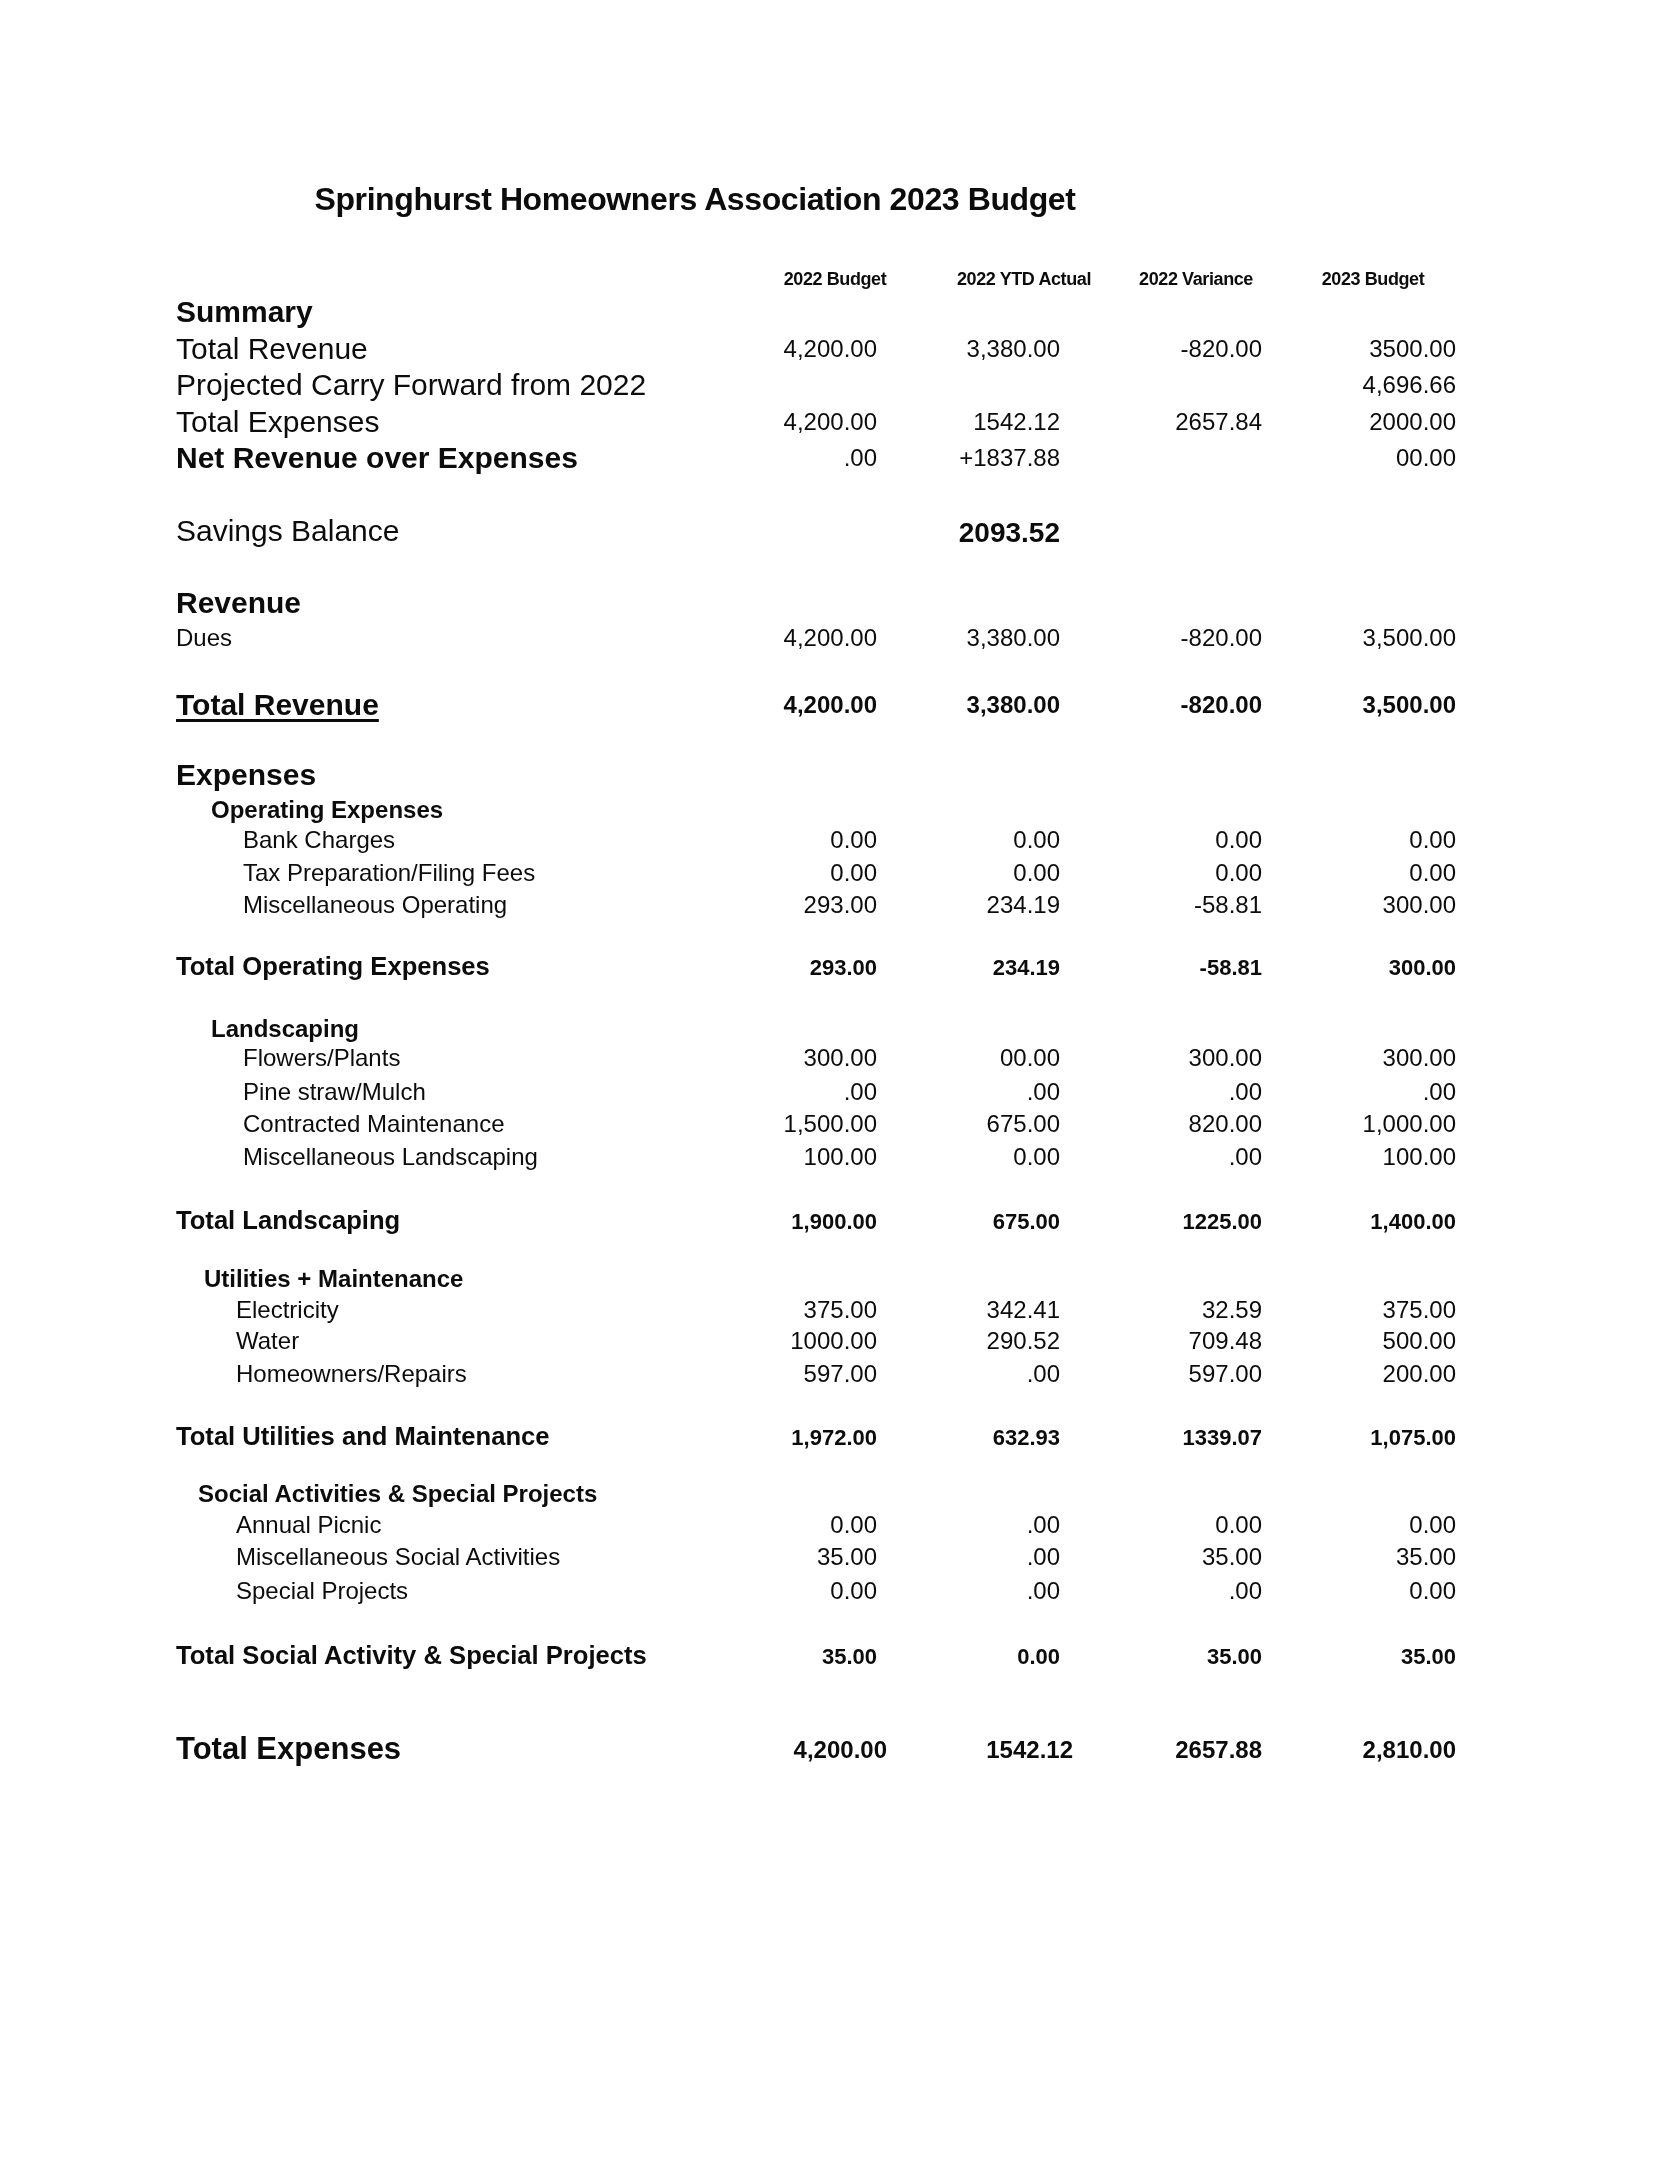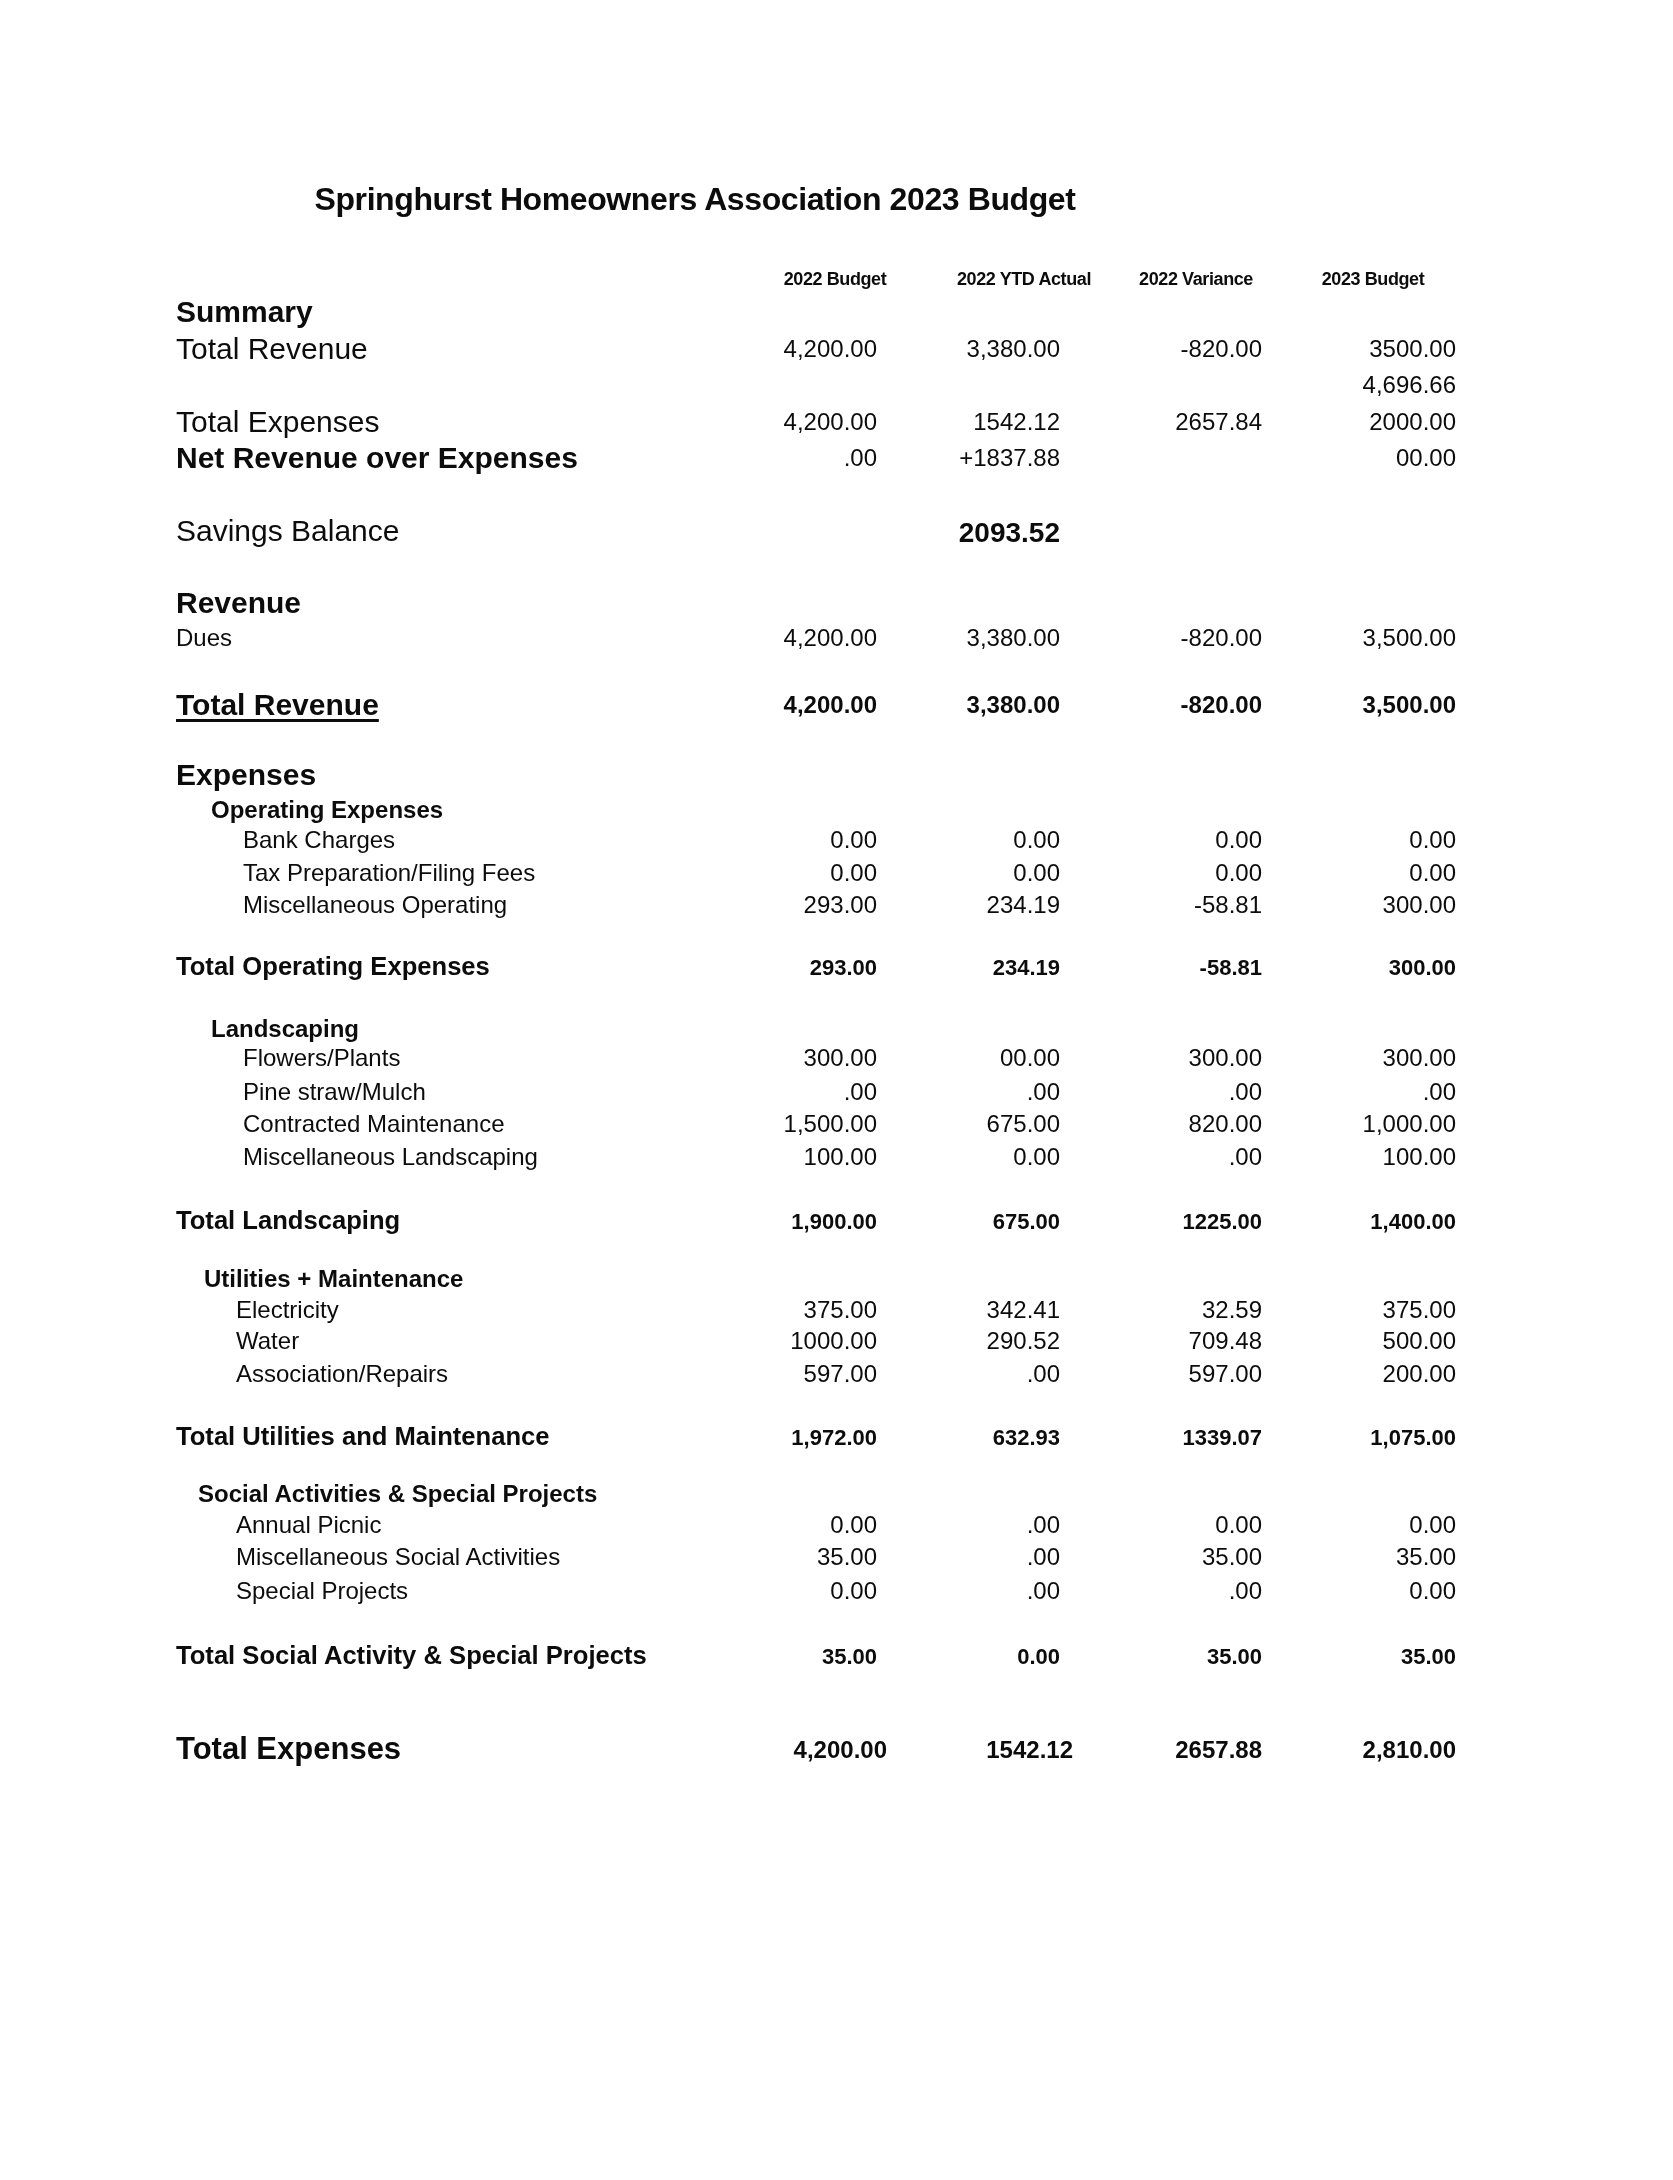--- a/index.html
+++ b/index.html
@@ -48,20 +48,21 @@
   <span class="lbl" style="left:176px;">Summary</span>
 </div>
 <div class="row big" style="top:332px;">
   <span class="lbl" style="left:176px;">Total Revenue</span>
   <span class="val c0" style="top:3.4px;">4,200.00</span>
   <span class="val c1" style="top:3.4px;">3,380.00</span>
   <span class="val c2" style="top:3.4px;">-820.00</span>
   <span class="val c3" style="top:3.4px;">3500.00</span>
 </div>
 <div class="row big" style="top:368px;">
+  <span class="lbl" style="left:176px;">Projected Carry Forward from 2022</span>
   <span class="val c0" style="top:3.4px;"></span>
   <span class="val c1" style="top:3.4px;"></span>
   <span class="val c2" style="top:3.4px;"></span>
   <span class="val c3" style="top:3.4px;">4,696.66</span>
 </div>
 <div class="row big" style="top:405px;">
   <span class="lbl" style="left:176px;">Total Expenses</span>
   <span class="val c0" style="top:3.4px;">4,200.00</span>
   <span class="val c1" style="top:3.4px;">1542.12</span>
   <span class="val c2" style="top:3.4px;">2657.84</span>
@@ -183,21 +184,21 @@
   <span class="val c3">375.00</span>
 </div>
 <div class="row item" style="top:1327px;">
   <span class="lbl" style="left:236px;">Water</span>
   <span class="val c0">1000.00</span>
   <span class="val c1">290.52</span>
   <span class="val c2">709.48</span>
   <span class="val c3">500.00</span>
 </div>
 <div class="row item" style="top:1360px;">
-  <span class="lbl" style="left:236px;">Association/Repairs</span>
+  <span class="lbl" style="left:236px;">Homeowners/Repairs</span>
   <span class="val c0">597.00</span>
   <span class="val c1">.00</span>
   <span class="val c2">597.00</span>
   <span class="val c3">200.00</span>
 </div>
 <div class="row total" style="top:1422px;">
   <span class="lbl" style="left:176px;">Total Utilities and Maintenance</span>
   <span class="val c0" style="top:3.4px;">1,972.00</span>
   <span class="val c1" style="top:3.4px;">632.93</span>
   <span class="val c2" style="top:3.4px;">1339.07</span>

